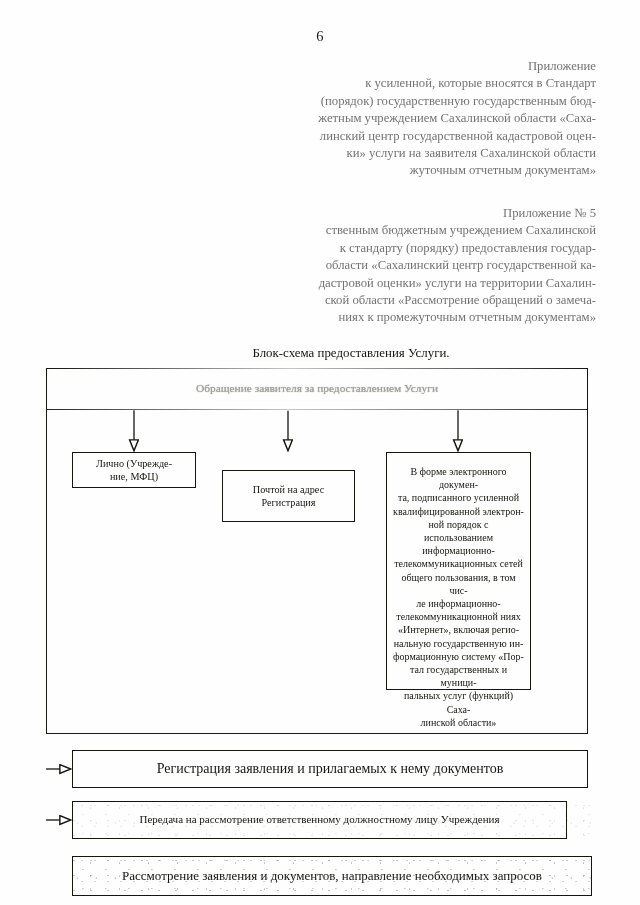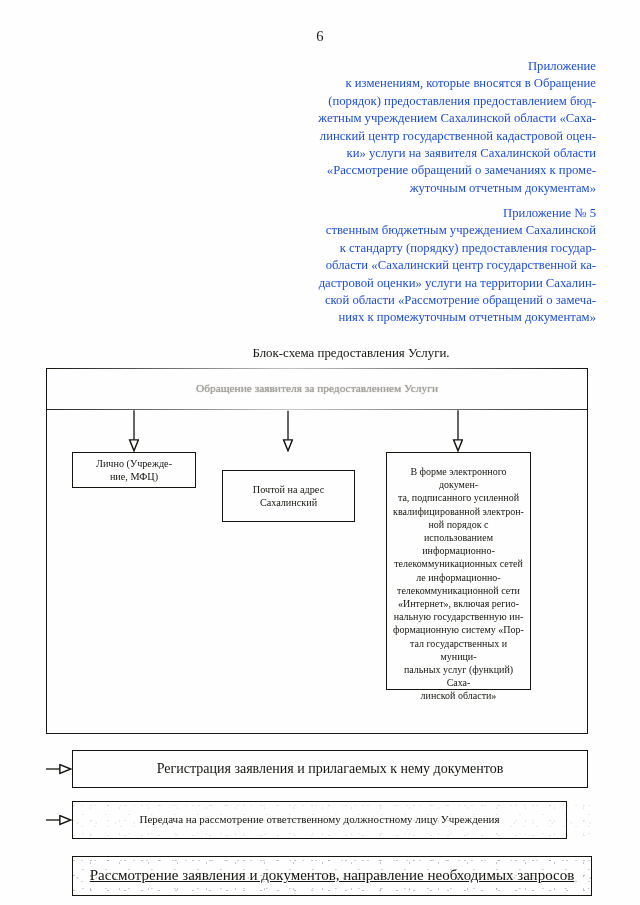--- a/index.html
+++ b/index.html
@@ -36,21 +36,21 @@
   }
 
   
   .appendix-block {
     position: absolute;
     right: 44px;
     width: 308px;
     text-align: right;
     font-size: 12.7px;
     line-height: 17.4px;
-    color: #1d4ed8;
+    color: #737373;
   }
   .appendix-block .lead {
     display: block;
   }
   .appendix-block .ln {
     display: block;
     white-space: nowrap;
   }
   #appendix-one { top: 58px; }
   #appendix-two { top: 205px; }
@@ -154,22 +154,21 @@
     top: 801px;
     width: 495px;
     height: 38px;
     font-size: 11px;
   }
   #node-review {
     left: 72px;
     top: 856px;
     width: 520px;
     height: 40px;
-    font-size: 15px;
-    text-decoration: underline;
+    font-size: 13px;
   }
 
   
   .speckle {
     position: absolute;
     pointer-events: none;
     opacity: .30;
     background-image:
       radial-gradient(circle at 12% 30%, rgba(40,40,40,.5) 0.6px, transparent 0.9px),
       radial-gradient(circle at 47% 72%, rgba(40,40,40,.45) 0.6px, transparent 0.9px),
@@ -189,26 +188,25 @@
 </style>
 </head>
 <body>
 
 <div class="page">
 
   <div class="page-number">6</div>
 
   <div class="appendix-block" id="appendix-one">
     <span class="lead">Приложение</span>
-    <span class="ln">к изменениям, которые вносятся в Обращение</span>
-    <span class="ln">(порядок) предоставления предоставлением бюд-</span>
+    <span class="ln">к усиленной, которые вносятся в Стандарт</span>
+    <span class="ln">(порядок) государственную государственным бюд-</span>
     <span class="ln">жетным учреждением Сахалинской области «Саха-</span>
     <span class="ln">линский центр государственной кадастровой оцен-</span>
     <span class="ln">ки» услуги на заявителя Сахалинской области</span>
-    <span class="ln">«Рассмотрение обращений о замечаниях к проме-</span>
     <span class="ln">жуточным отчетным документам»</span>
   </div>
 
   <div class="appendix-block" id="appendix-two">
     <span class="lead">Приложение № 5</span>
     <span class="ln">ственным бюджетным учреждением Сахалинской</span>
     <span class="ln">к стандарту (порядку) предоставления государ-</span>
     <span class="ln">области «Сахалинский центр государственной ка-</span>
     <span class="ln">дастровой оценки» услуги на территории Сахалин-</span>
     <span class="ln">ской области «Рассмотрение обращений о замеча-</span>
@@ -242,34 +240,35 @@
   <div class="node" id="node-in-person">
     <span>
       <span>Лично (Учрежде-</span><br>
       <span>ние, МФЦ)</span>
     </span>
   </div>
 
   <div class="node" id="node-by-post">
     <span>
       <span>Почтой на адрес</span><br>
-      <span>Сахалинский</span>
+      <span>Регистрация</span>
     </span>
   </div>
 
   <div class="node" id="node-electronic">
     <span>
       <span class="etxt">В форме электронного докумен-</span>
       <span class="etxt">та, подписанного усиленной</span>
       <span class="etxt">квалифицированной электрон-</span>
       <span class="etxt">ной порядок с использованием</span>
       <span class="etxt">информационно-</span>
       <span class="etxt">телекоммуникационных сетей</span>
+      <span class="etxt">общего пользования, в том чис-</span>
       <span class="etxt">ле информационно-</span>
-      <span class="etxt">телекоммуникационной сети</span>
+      <span class="etxt">телекоммуникационной ниях</span>
       <span class="etxt">«Интернет», включая регио-</span>
       <span class="etxt">нальную государственную ин-</span>
       <span class="etxt">формационную систему «Пор-</span>
       <span class="etxt">тал государственных и муници-</span>
       <span class="etxt">пальных услуг (функций) Саха-</span>
       <span class="etxt">линской области»</span>
     </span>
   </div>
 
   <div class="node" id="node-registration">Регистрация заявления и прилагаемых к нему документов</div>

